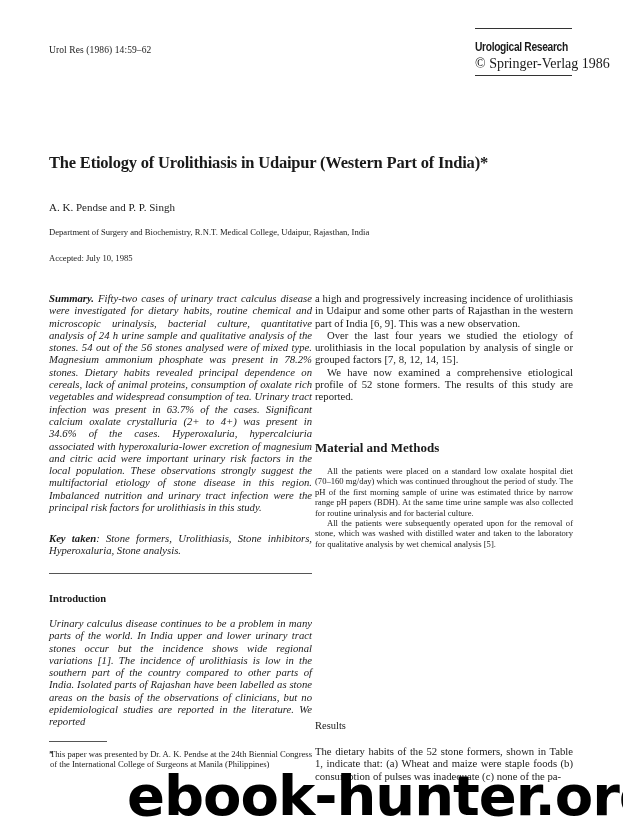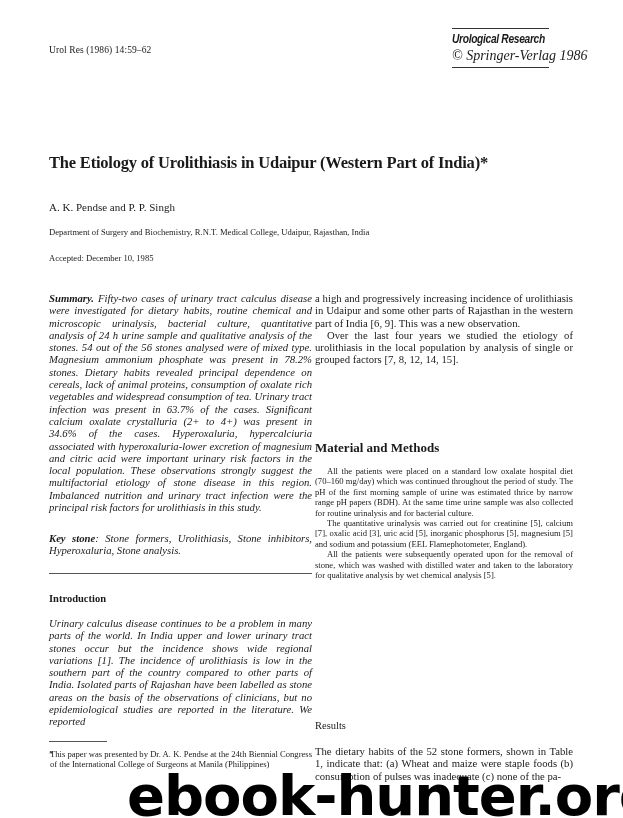--- a/index.html
+++ b/index.html
@@ -2,21 +2,21 @@
 <html><head>
   <meta charset="utf-8">
   <style>
     html, body { margin: 0; padding: 0; }
     body {
       width: 623px; height: 818px; background: #ffffff; position: relative; overflow: hidden;
       font-family: "Liberation Serif", "DejaVu Serif", serif; color: #1a1a1a;
     }
     .abs { position: absolute; }
     .citation { left: 49px; top: 45px; font-size: 9.5px; letter-spacing: 0.1px; }
-    .journal-box { left: 452px; top: 28px; width: 97px; border-top: 1px solid #333; border-bottom: 1px solid #333; padding: 4px 0 3px 0; font-style: italic; }
+    .journal-box { left: 475px; top: 28px; width: 97px; border-top: 1px solid #333; border-bottom: 1px solid #333; padding: 12px 0 3px 0; }
     .journal-name { font-family: "Liberation Sans", "DejaVu Sans", sans-serif; font-weight: bold; font-size: 12.5px; letter-spacing: -0.4px; transform: scaleX(0.82); transform-origin: left; white-space: nowrap; line-height: 13px; }
     .journal-copy { font-size: 14px; margin-top: 2px; white-space: nowrap; }
     .title { left: 49px; top: 153px; font-size: 16.5px; font-weight: bold; white-space: nowrap; letter-spacing: -0.2px; }
     .authors { left: 49px; top: 201px; font-size: 11px; }
     .affil { left: 49px; top: 227px; font-size: 8.6px; white-space: nowrap; }
     .accepted { left: 49px; top: 253px; font-size: 8.6px; }
     .col { font-size: 10.7px; line-height: 12.3px; text-align: justify; }
     .col-left { left: 49px; width: 263px; font-style: italic; }
     .col-right { left: 315px; width: 258px; font-family: Liberation Serif, serif; }
     .summary { top: 292px; }
@@ -48,49 +48,49 @@
 
 <div class="abs citation">Urol Res (1986) 14:59–62</div>
 <div class="abs journal-box">
   <div class="journal-name">Urological Research</div>
   <div class="journal-copy">© Springer-Verlag 1986</div>
 </div>
 
 <div class="abs title">The Etiology of Urolithiasis in Udaipur (Western Part of India)*</div>
 <div class="abs authors">A. K. Pendse and P. P. Singh</div>
 <div class="abs affil">Department of Surgery and Biochemistry, R.N.T. Medical College, Udaipur, Rajasthan, India</div>
-<div class="abs accepted">Accepted: December 10, 1985</div>
+<div class="abs accepted">Accepted: July 10, 1985</div>
 
 <div class="abs col col-left summary">
   <b>Summary.</b><span> Fifty-two cases of urinary tract calculus disease were investigated for dietary habits, routine chemical and microscopic urinalysis, bacterial culture, quantitative analysis of 24 h urine sample and qualitative analysis of the stones. 54 out of the 56 stones analysed were of mixed type. Magnesium ammonium phosphate was present in 78.2% stones. Dietary habits revealed principal dependence on cereals, lack of animal proteins, consumption of oxalate rich vegetables and widespread consumption of tea. Urinary tract infection was present in 63.7% of the cases. Significant calcium oxalate crystalluria (2+ to 4+) was present in 34.6% of the cases. Hyperoxaluria, hypercalciuria associated with hyperoxaluria-lower excretion of magnesium and citric acid were important urinary risk factors in the local population. These observations strongly suggest the multifactorial etiology of stone disease in this region. Imbalanced nutrition and urinary tract infection were the principal risk factors for urolithiasis in this study.</span>
 </div>
 
 <div class="abs col col-left keywords">
-  <b>Key stone</b><span>: Stone formers, Urolithiasis, Stone inhibitors, Hyperoxaluria, Stone analysis.</span>
+  <b>Key taken</b><span>: Stone formers, Urolithiasis, Stone inhibitors, Hyperoxaluria, Stone analysis.</span>
 </div>
 
 <div class="abs rule-left"></div>
 
 <div class="abs h-intro">Introduction</div>
 <div class="abs col col-left intro">Urinary calculus disease continues to be a problem in many parts of the world. In India upper and lower urinary tract stones occur but the incidence shows wide regional variations [1]. The incidence of urolithiasis is low in the southern part of the country compared to other parts of India. Isolated parts of Rajashan have been labelled as stone areas on the basis of the observations of clinicians, but no epidemiological studies are reported in the literature. We reported</div>
 
 <div class="abs footnote-rule"></div>
 <div class="abs footnote">
   <span class="star">*</span>
   <span class="fn-text">This paper was presented by Dr. A. K. Pendse at the 24th Biennial Congress of the International College of Surgeons at Manila (Philippines)</span>
 </div>
 
 <div class="abs col col-right intro-right">
   <p>a high and progressively increasing incidence of urolithiasis in Udaipur and some other parts of Rajasthan in the western part of India [6, 9]. This was a new observation.</p>
   <p class="indent">Over the last four years we studied the etiology of urolithiasis in the local population by analysis of single or grouped factors [7, 8, 12, 14, 15].</p>
+  <p class="indent">We have now examined a comprehensive etiological profile of 52 stone formers. The results of this study are reported.</p>
 </div>
 
 <div class="abs h-methods">Material and Methods</div>
 <div class="abs col col-right methods">
   <p class="indent">All the patients were placed on a standard low oxalate hospital diet (70–160 mg/day) which was continued throughout the period of study. The pH of the first morning sample of urine was estimated thrice by narrow range pH papers (BDH). At the same time urine sample was also collected for routine urinalysis and for bacterial culture.</p>
-  <p class="indent">The quantitative urinalysis was carried out for creatinine [5], calcium [7], oxalic acid [3], uric acid [5], inorganic phosphorus [5], magnesium [5] and sodium and potassium (EEL Flamephotometer, England).</p>
   <p class="indent">All the patients were subsequently operated upon for the removal of stone, which was washed with distilled water and taken to the laboratory for qualitative analysis by wet chemical analysis [5].</p>
 </div>
 
 <div class="abs h-results">Results</div>
 <div class="abs col col-right results">The dietary habits of the 52 stone formers, shown in Table 1, indicate that: (a) Wheat and maize were staple foods (b) consumption of pulses was inadequate (c) none of the pa-</div>
 
 <div class="abs watermark">ebook-hunter.org</div>
 
 </body></html>

